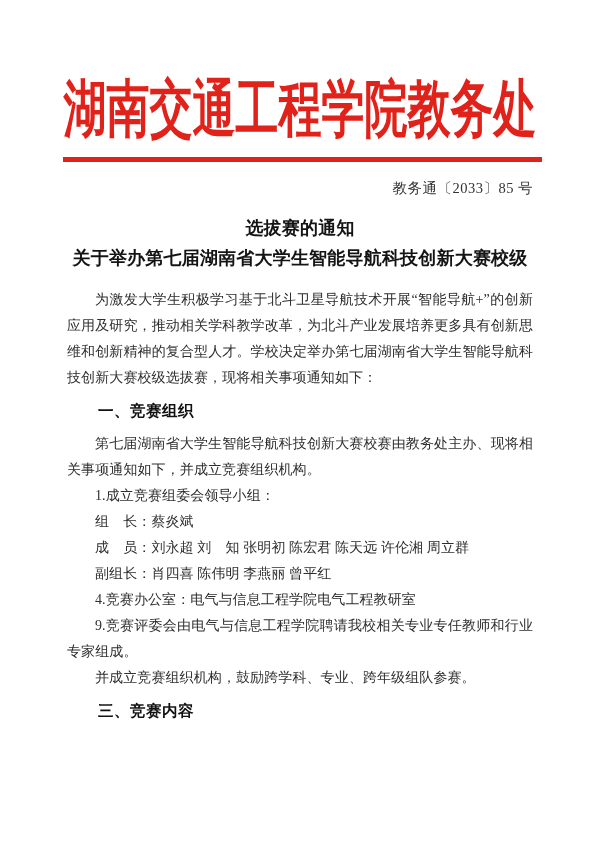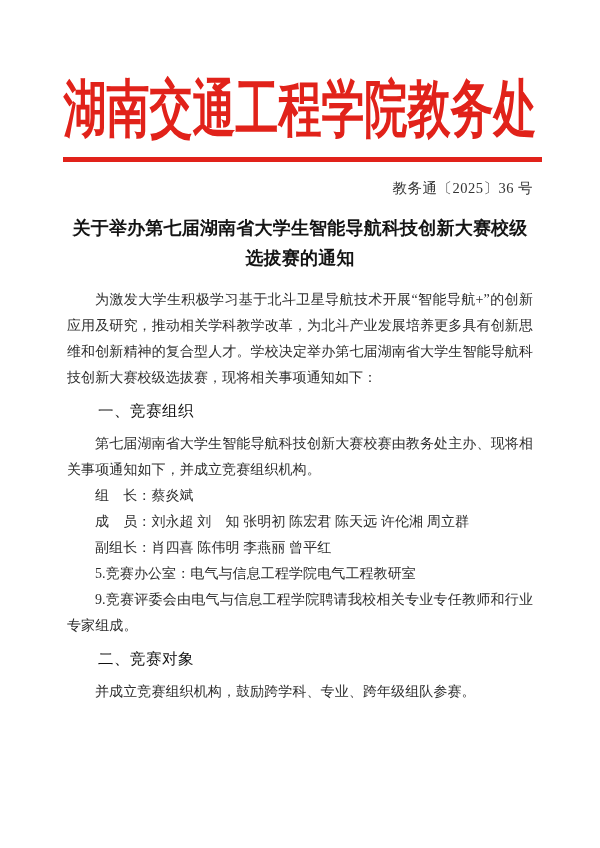--- a/index.html
+++ b/index.html
@@ -67,21 +67,21 @@
   }
   .indent { text-indent: 2em; font-family: Liberation Serif, serif; }
   .roster {
     padding-left: 2em;
     text-align: left;
     white-space: pre-wrap;
   }
   .section {
     font-family: "Liberation Sans", "DejaVu Sans", sans-serif;
     font-size: 15.5px;
-    font-weight: 400;
+    font-weight: 700;
     line-height: 26px;
     margin: 7px 0;
     padding-left: 2em;
     color: #111111;
     letter-spacing: 0.5px;
   }
   .footer-rule {
     position: absolute;
     top: 773px; left: 65px; width: 476px; height: 4px;
     background: #e1221a;
@@ -92,48 +92,49 @@
 <body>
 
 <div class="page">
 
   <div class="agency-header">
     <span class="agency-text">湖南交通工程学院教务处</span>
   </div>
 
   <div class="header-rule"></div>
 
-  <div class="doc-number">教务通〔2025〕36 号</div>
+  <div class="doc-number">教务通〔2033〕85 号</div>
 
   <div class="title">
+    <div>选拔赛的通知</div>
     <div>关于举办第七届湖南省大学生智能导航科技创新大赛校级</div>
-    <div>选拔赛的通知</div>
   </div>
 
   <div class="body">
 
     <p class="para indent">为激发大学生积极学习基于北斗卫星导航技术开展“智能导航+”的创新应用及研究，推动相关学科教学改革，为北斗产业发展培养更多具有创新思维和创新精神的复合型人才。学校决定举办第七届湖南省大学生智能导航科技创新大赛校级选拔赛，现将相关事项通知如下：</p>
 
     <h2 class="section">一、竞赛组织</h2>
 
     <p class="para indent">第七届湖南省大学生智能导航科技创新大赛校赛由教务处主办、现将相关事项通知如下，并成立竞赛组织机构。</p>
 
+    <p class="para indent">1.成立竞赛组委会领导小组：</p>
 
     <p class="para roster">组　长：蔡炎斌</p>
 
     <p class="para roster">成　员：刘永超 刘　知 张明初 陈宏君 陈天远 许伦湘 周立群</p>
 
     <p class="para roster">副组长：肖四喜 陈伟明 李燕丽 曾平红</p>
 
-    <p class="para indent">5.竞赛办公室：电气与信息工程学院电气工程教研室</p>
+    <p class="para indent">4.竞赛办公室：电气与信息工程学院电气工程教研室</p>
 
     <p class="para indent">9.竞赛评委会由电气与信息工程学院聘请我校相关专业专任教师和行业专家组成。</p>
 
-    <h2 class="section">二、竞赛对象</h2>
 
     <p class="para indent">并成立竞赛组织机构，鼓励跨学科、专业、跨年级组队参赛。</p>
 
+    <h2 class="section">三、竞赛内容</h2>
 
   </div>
 
   <div class="footer-rule"></div>
 
 </div>
 
 </body></html>

